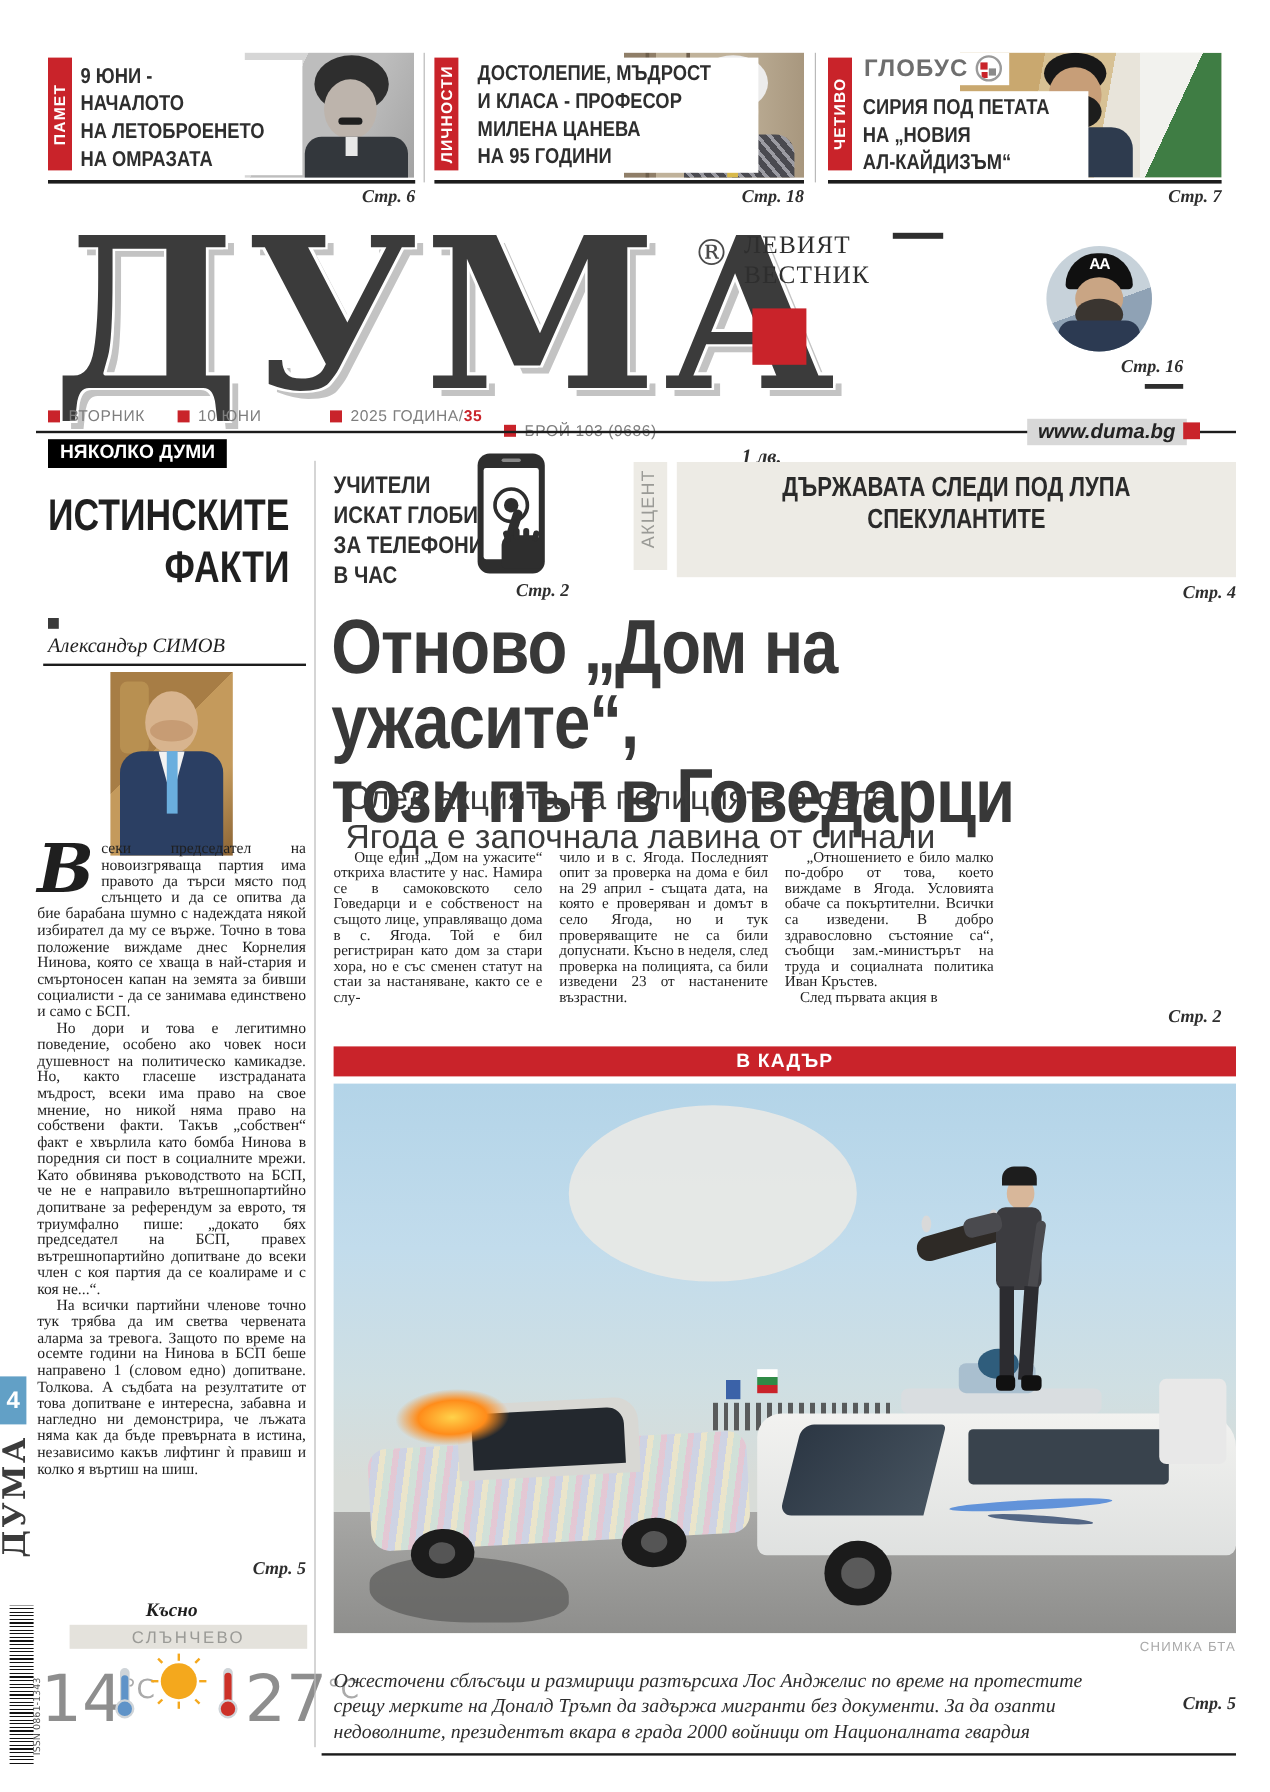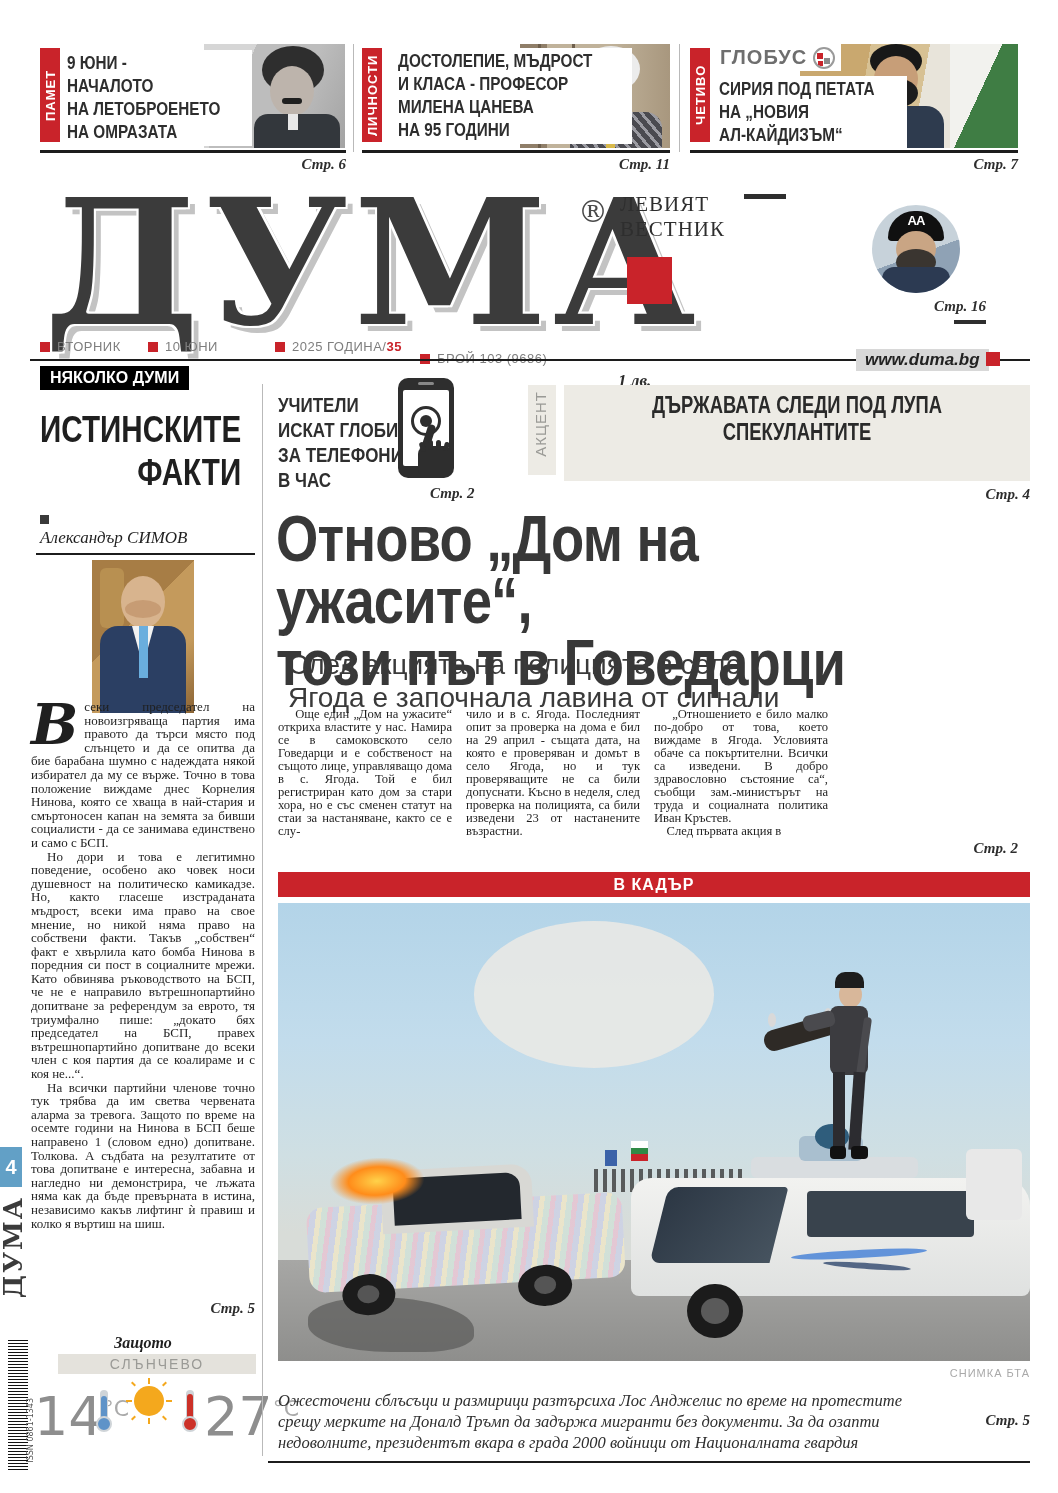--- a/index.html
+++ b/index.html
@@ -77,21 +77,21 @@
     <div style="left:50px;top:68px;width:92px;height:38px;border-radius:16px 16px 0 0;background:repeating-linear-gradient(50deg,#4a4a50 0 5px,#9b9ba2 5px 8px);"></div>
     <div style="left:86px;top:68px;width:9px;height:36px;background:#d8b94a;"></div>
     <div style="left:78px;top:66px;width:26px;height:3px;background:#f2ede2;border-radius:2px;"></div>
   </div>
   <div class="abs btitle" style="left:393px;top:48px;">
     <span class="cond pre">ДОСТОЛЕПИЕ, МЪДРОСТ
 И КЛАСА - ПРОФЕСОР
 МИЛЕНА ЦАНЕВА
 НА 95 ГОДИНИ</span></div>
   <div class="abs rule" style="left:362px;top:150px;width:308px;height:3px;"></div>
-  <div class="abs pageref" style="left:362px;top:156px;width:308px;text-align:right;">Стр. 11</div>
+  <div class="abs pageref" style="left:362px;top:156px;width:308px;text-align:right;">Стр. 18</div>
   <div class="abs thinline" style="left:679px;top:44px;width:1px;height:108px;"></div>
 
   <div class="abs vtag" style="left:690px;top:48px;width:20px;height:94px;">
       <span>ЧЕТИВО</span>
     </div>
   <div class="abs bphoto" style="left:800px;top:44px;width:218px;height:104px;background:linear-gradient(100deg,#c9a86f 0 30%,#d7c194 30% 55%,#e8e4da 55%);">
     <div style="left:150px;top:0;width:68px;height:104px;background:linear-gradient(115deg,#f2f2ee 0 45%,#3f7d44 45%);"></div>
     <div class="blob" style="left:70px;top:0px;width:52px;height:34px;background:#181818;"></div>
     <div class="blob" style="left:74px;top:12px;width:44px;height:46px;background:#c79e78;"></div>
     <div class="blob" style="left:74px;top:34px;width:44px;height:30px;background:#1d1d1d;"></div>
@@ -162,21 +162,21 @@
     <div style="position:absolute;left:47px;top:66px;width:9px;height:52px;background:#6aaede;"></div>
   </div>
 
   <div class="abs op-body" style="left:31px;top:700px;width:224px;">
     <p><span class="dropcap">В</span><span>секи председател на новоизгряваща партия има правото да търси място под слънцето и да се опитва да бие барабана шумно с надеждата някой избирател да му се върже. Точно в това положение виждаме днес Корнелия Нинова, която се хваща в най-стария и смъртоносен капан на земята за бивши социалисти - да се занимава единствено и само с БСП.</span></p>
     <p class="ind">Но дори и това е легитимно поведение, особено ако човек носи душевност на политическо камикадзе. Но, както гласеше изстраданата мъдрост, всеки има право на свое мнение, но никой няма право на собствени факти. Такъв „собствен“ факт е хвърлила като бомба Нинова в поредния си пост в социалните мрежи. Като обвинява ръководството на БСП, че не е направило вътрешнопартийно допитване за референдум за еврото, тя триумфално пише: „докато бях председател на БСП, правех вътрешнопартийно допитване до всеки член с коя партия да се коалираме и с коя не...“.</p>
     <p class="ind">На всички партийни членове точно тук трябва да им светва червената аларма за тревога. Защото по време на осемте години на Нинова в БСП беше направено 1 (словом едно) допитване. Толкова. А съдбата на резултатите от това допитване е интересна, забавна и нагледно ни демонстрира, че лъжата няма как да бъде превърната в истина, независимо какъв лифтинг ѝ правиш и колко я въртиш на шиш.</p>
   </div>
   <div class="abs pageref" style="left:31px;top:1300px;width:224px;text-align:right;">Стр. 5</div>
 
-  <div class="abs" style="left:31px;top:1334px;width:224px;text-align:center;font:italic 700 16px 'Liberation Serif',serif;color:#1f1f1f;">Защото</div>
+  <div class="abs" style="left:31px;top:1334px;width:224px;text-align:center;font:italic 700 16px 'Liberation Serif',serif;color:#1f1f1f;">Късно</div>
   <div class="abs" style="left:58px;top:1354px;width:198px;height:20px;background:#e4e2dc;text-align:center;font:400 14px 'Liberation Sans',sans-serif;color:#9a9a96;letter-spacing:2px;line-height:20px;">СЛЪНЧЕВО</div>
   <div class="abs" style="left:34px;top:1382px;font:400 54px 'DejaVu Sans',sans-serif;color:#8e8e8e;line-height:54px;"><span>14</span><sup style="font-size:22px;color:#aaa;">°C</sup></div>
   <div class="abs" style="left:96px;top:1390px;width:16px;height:44px;">
     <div style="position:absolute;left:4px;top:0;width:8px;height:32px;background:#cfd4d8;border-radius:4px;"></div>
     <div style="position:absolute;left:5px;top:6px;width:6px;height:24px;background:#5f93c8;border-radius:3px;"></div>
     <div class="blob" style="position:absolute;left:0;top:26px;width:16px;height:16px;background:#5f93c8;border:2px solid #cfd4d8;"></div>
   </div>
   <div class="abs" style="left:126px;top:1378px;width:46px;height:46px;">
     <div class="blob" style="position:absolute;left:8px;top:8px;width:30px;height:30px;background:#f4a81d;"></div>
     <div style="position:absolute;left:22px;top:0;width:2px;height:6px;background:#f4a81d;"></div>

